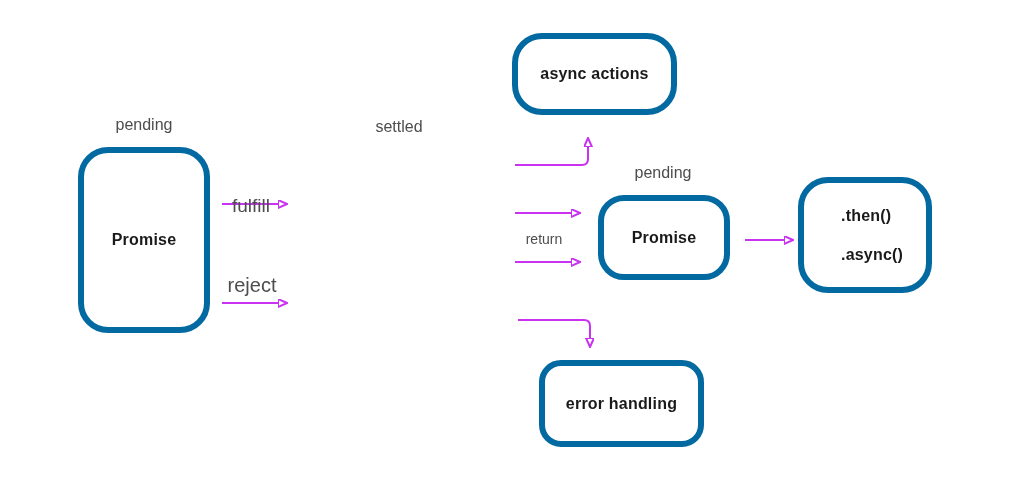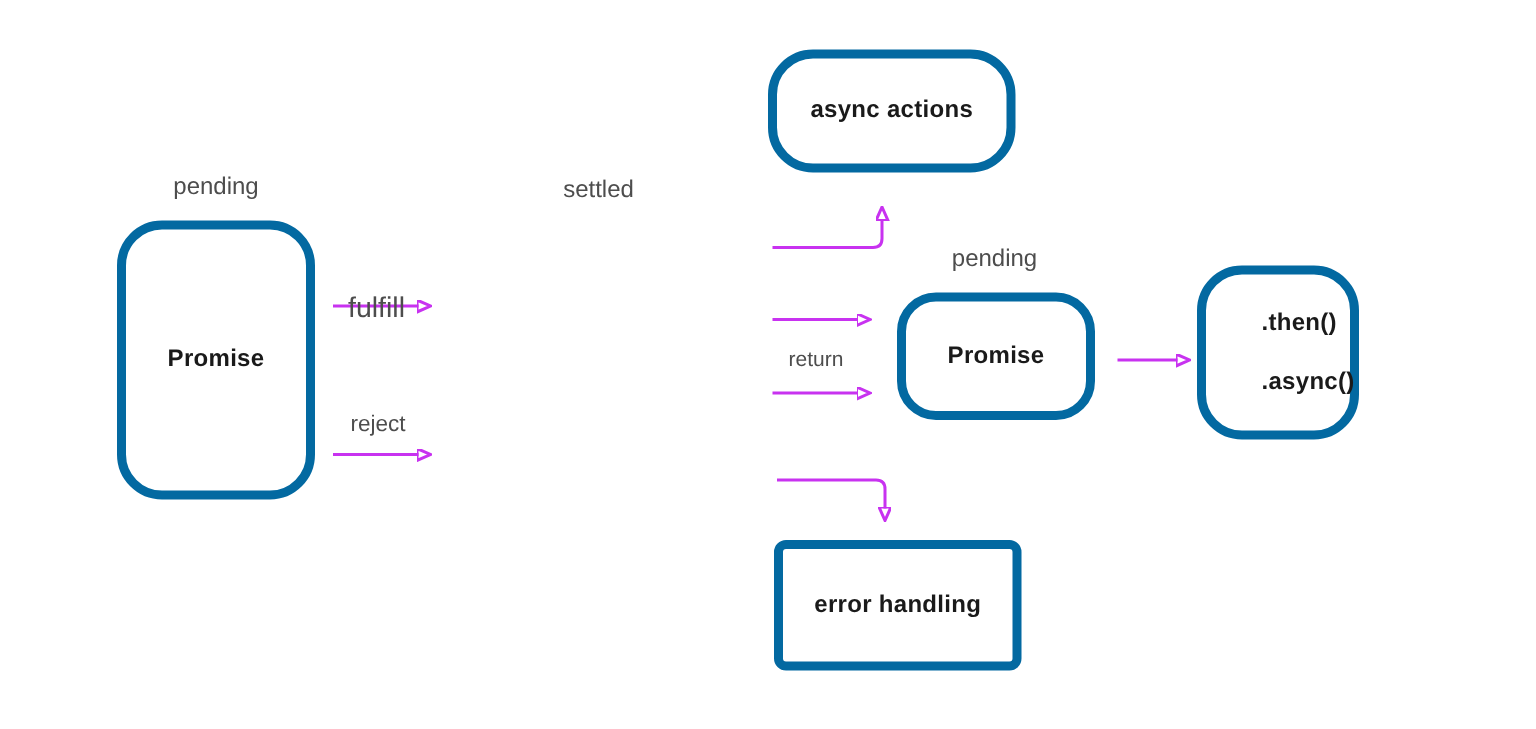--- a/index.html
+++ b/index.html
@@ -25,40 +25,40 @@
     font-weight: bold;
     font-size: 16px;
     letter-spacing: 0.2px;
   }
 
   .node-promise1   { left: 78px;  top: 147px; width: 132px; height: 186px; border-radius: 30px; }
   .node-then       { left: 293px; top: 145px; width: 212px; height: 83px;  border-radius: 28px; }
   .node-catch      { left: 293px; top: 248px; width: 212px; height: 85px;  border-radius: 28px; }
   .node-async      { left: 512px; top: 33px;  width: 165px; height: 82px;  border-radius: 30px; }
   .node-promise2   { left: 598px; top: 195px; width: 132px; height: 85px;  border-radius: 26px; }
-  .node-chain      { left: 798px; top: 177px; width: 108px; height: 116px; border-radius: 30px;
+  .node-chain      { left: 798px; top: 177px; width: 134px; height: 116px; border-radius: 30px;
                      flex-direction: column; align-items: flex-start;
                      justify-content: center; padding-left: 37px; }
   .node-chain .chain-line + .chain-line { margin-top: 21px; }
-  .node-error      { left: 516px; top: 360px; width: 165px; height: 87px;  border-radius: 8px; }
+  .node-error      { left: 539px; top: 360px; width: 165px; height: 87px;  border-radius: 22px; }
 
   .state-label, .edge-label {
     position: absolute;
     color: #4d4d4d;
     font-size: 16px;
     font-weight: normal;
     white-space: nowrap;
     transform: translateX(-50%);
   }
 
   .lbl-pending1 { left: 144px; top: 116px; }
   .lbl-settled  { left: 399px; top: 118px; }
   .lbl-pending2 { left: 663px; top: 164px; }
   .lbl-fulfill  { left: 251px; top: 175px; font-size: 19px; margin-top: 20px; }
-  .lbl-reject   { left: 252px; top: 274px; font-size: 15px; }
+  .lbl-reject   { left: 252px; top: 274px; font-size: 20px; }
   .lbl-return   { left: 544px; top: 231px; font-size: 14px; }
 
   .arrow-layer {
     position: absolute;
     left: 0; top: 0;
     width: 1024px;
     height: 486px;
     pointer-events: none;
   }
   .arrow-layer path {

